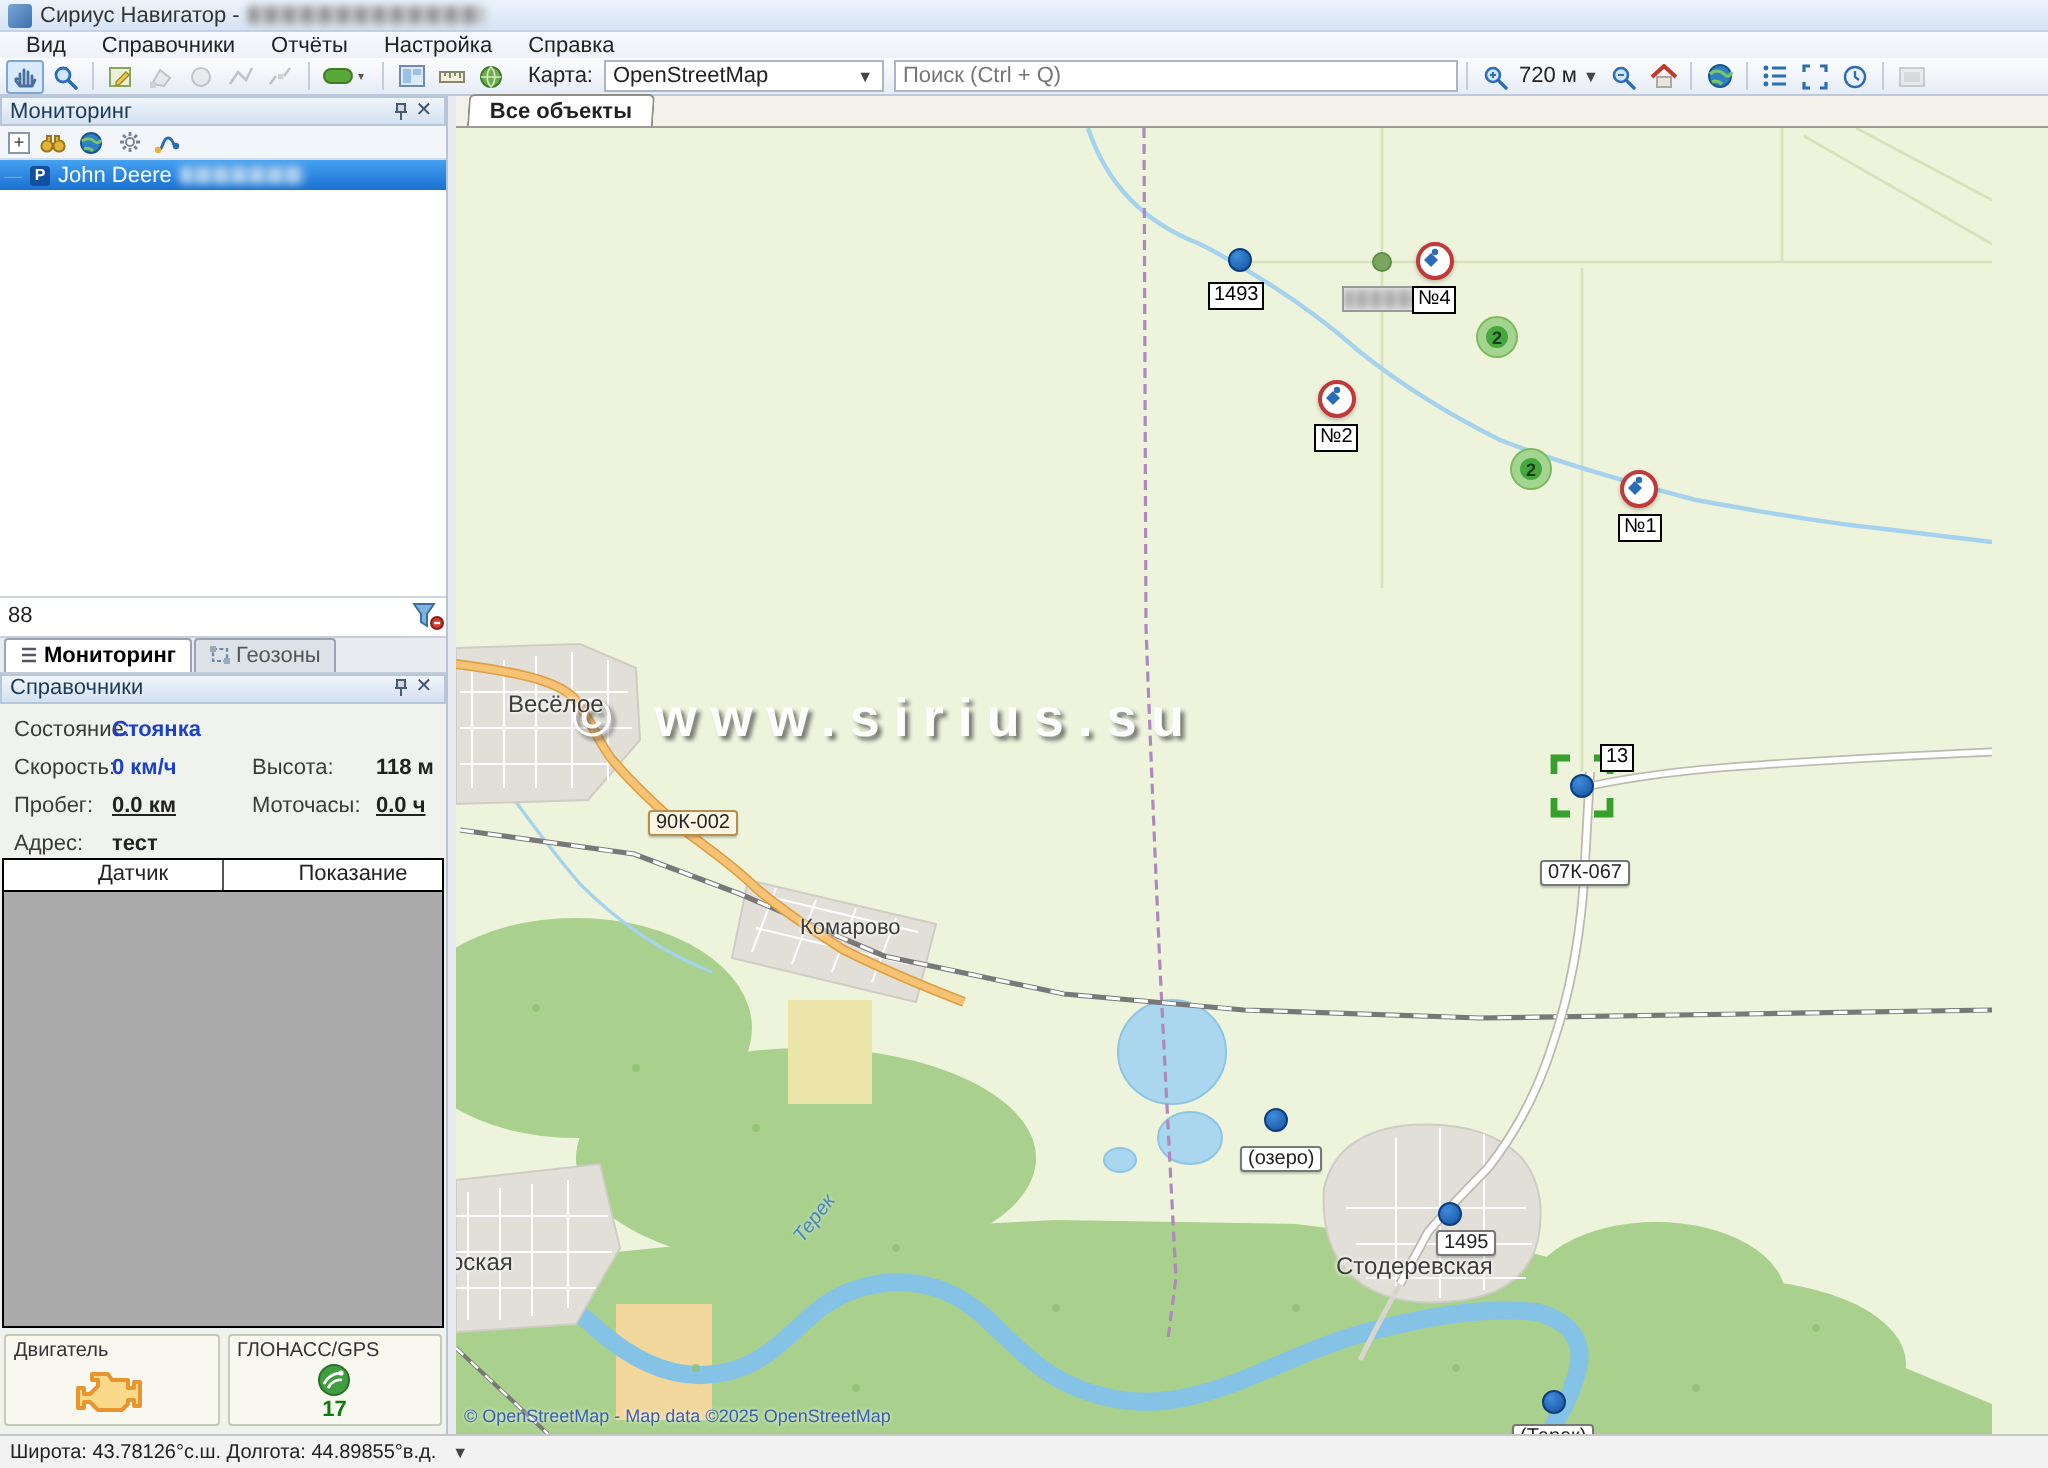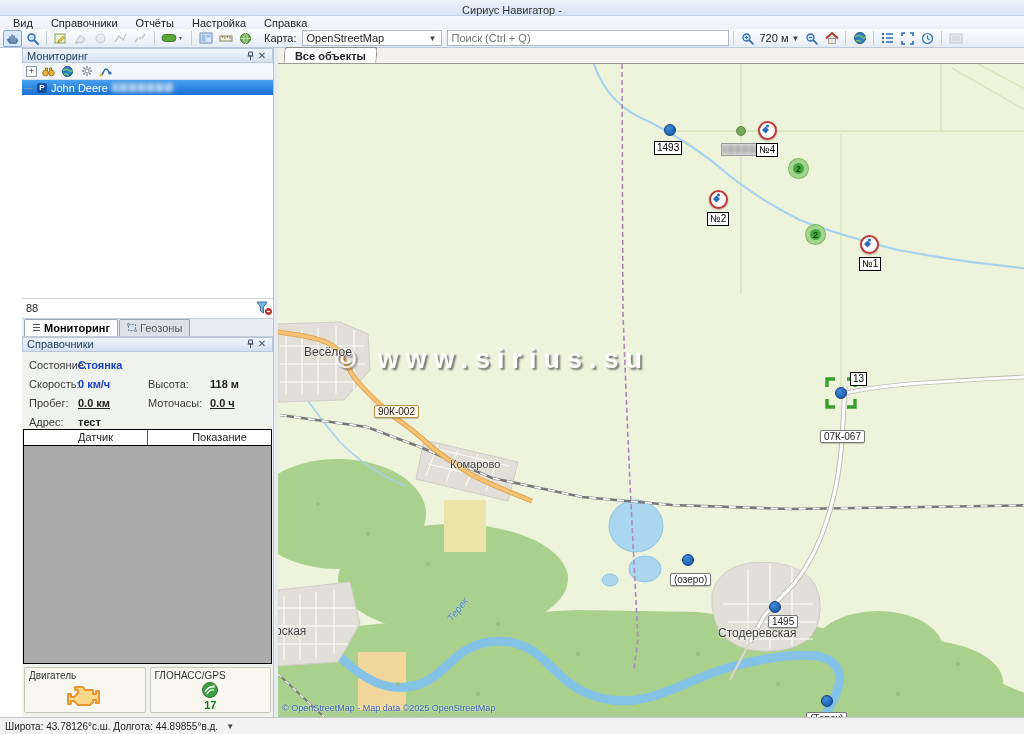--- a/index.html
+++ b/index.html
@@ -2,21 +2,21 @@
 <html><head>
 <meta charset="utf-8">
 <style>
   * { margin:0; padding:0; box-sizing:border-box; }
   html,body { width:1024px; height:734px; overflow:hidden; }
   body { font-family:"Liberation Sans", sans-serif; font-size:11px; color:#222; background:#fff; }
   .window { position:relative; width:1024px; height:734px; overflow:hidden; background:#fff; }
 
   
   .titlebar { height:16px; display:flex; align-items:center; gap:4px; padding:0 4px;
-    background:linear-gradient(#ecf3fb,#d7e4f4); border-bottom:1px solid #c3d2e6;flex-direction:column; }
+    background:linear-gradient(#ecf3fb,#d7e4f4); border-bottom:1px solid #c3d2e6; }
   .app-icon { width:12px; height:12px; background:linear-gradient(135deg,#7aa7d8,#3c6ea8); border-radius:2px; }
   .title-text { color:#333; }
   .blurbox { display:inline-block; height:9px; border-radius:2px; filter:blur(2px);
     background:repeating-linear-gradient(90deg,#8d8d8d 0 5px,#c9c9c9 5px 9px); }
   .menubar { height:13px; display:flex; align-items:center; gap:0; padding:0 4px;
     background:linear-gradient(#f6f9fd,#eef2f8); }
   .menu-item { padding:0 9px; color:#222; cursor:default; }
   .toolbar { height:19px; display:flex; align-items:center; gap:1px; padding:0 3px;
     background:linear-gradient(#fdfdfe,#e5ecf5); border-bottom:1px solid #bdc9da; }
   .tbtn { width:19px; height:17px; display:flex; align-items:center; justify-content:center; border:1px solid transparent; border-radius:2px; }
@@ -25,21 +25,21 @@
   .tsep { width:1px; height:14px; background:#c3cddb; margin:0 3px; }
   .map-select-label { margin:0 4px 0 8px; color:#222; }
   .combo { width:140px; height:16px; background:#fff; border:1px solid #aab6c6; display:flex; align-items:center; justify-content:space-between; padding:0 4px; }
   .combo .caret { font-size:8px; color:#444; }
   .search-input { width:282px; height:16px; border:1px solid #aab6c6; padding:0 4px; font:inherit; color:#888; background:#fff; margin-left:4px; }
   .scale-text { margin:0 2px; color:#222; }
   .caret-small { font-size:8px; color:#444; margin-right:2px; }
 
   
   .main { position:absolute; top:48px; left:0; right:0; bottom:17px; display:flex; }
-  .left-panel { width:252px; display:flex; flex-direction:column; background:#f0f2ee; border-right:1px solid #b9c4d2;margin-left:22px; }
+  .left-panel { width:224px; display:flex; flex-direction:column; background:#f0f2ee; border-right:1px solid #b9c4d2; }
   .splitter { width:4px; background:#e7ebf1; }
   .map-pane { flex:1; display:flex; flex-direction:column; min-width:0; }
 
   
   .panel-header { height:15px; flex:0 0 15px; display:flex; align-items:center; padding:0 4px;
     background:linear-gradient(#f0f5fb,#d4e1f1); border:1px solid #b7c7db; color:#1c3a58; }
   .panel-header .spacer { flex:1; }
   .ph-btn { width:12px; height:12px; display:flex; align-items:center; justify-content:center; color:#40536b; font-size:10px; line-height:1; }
   .panel-toolbar { height:17px; flex:0 0 17px; display:flex; align-items:center; gap:4px; padding:0 4px;
     background:#f2f5f9; border-bottom:1px solid #d3dbe6; }

